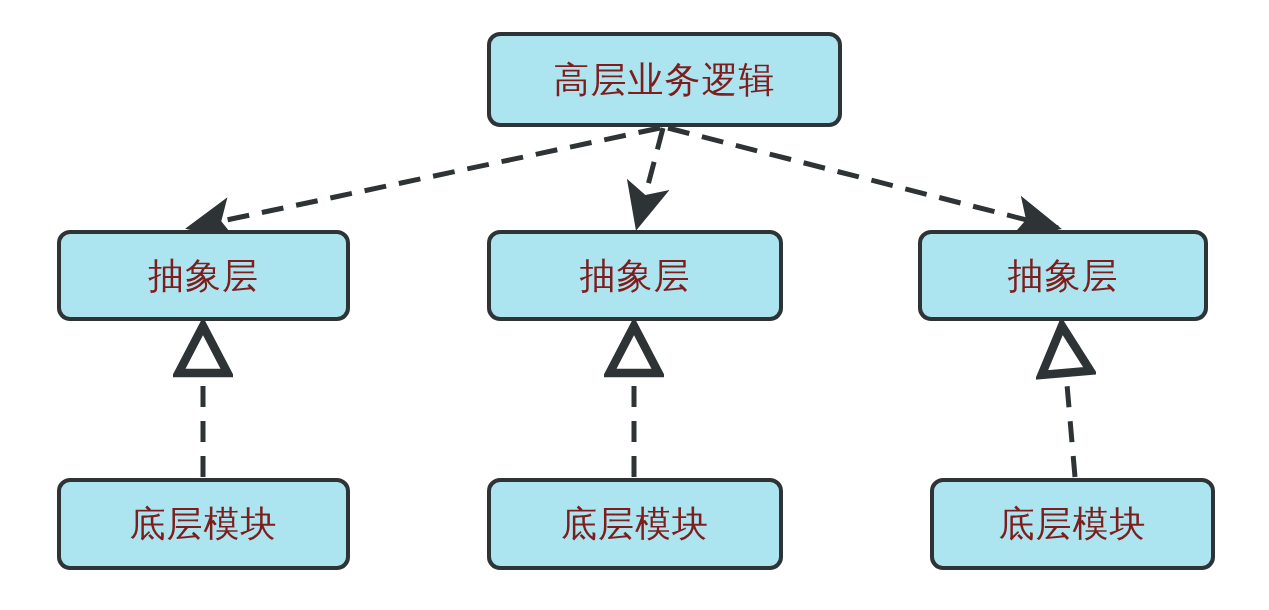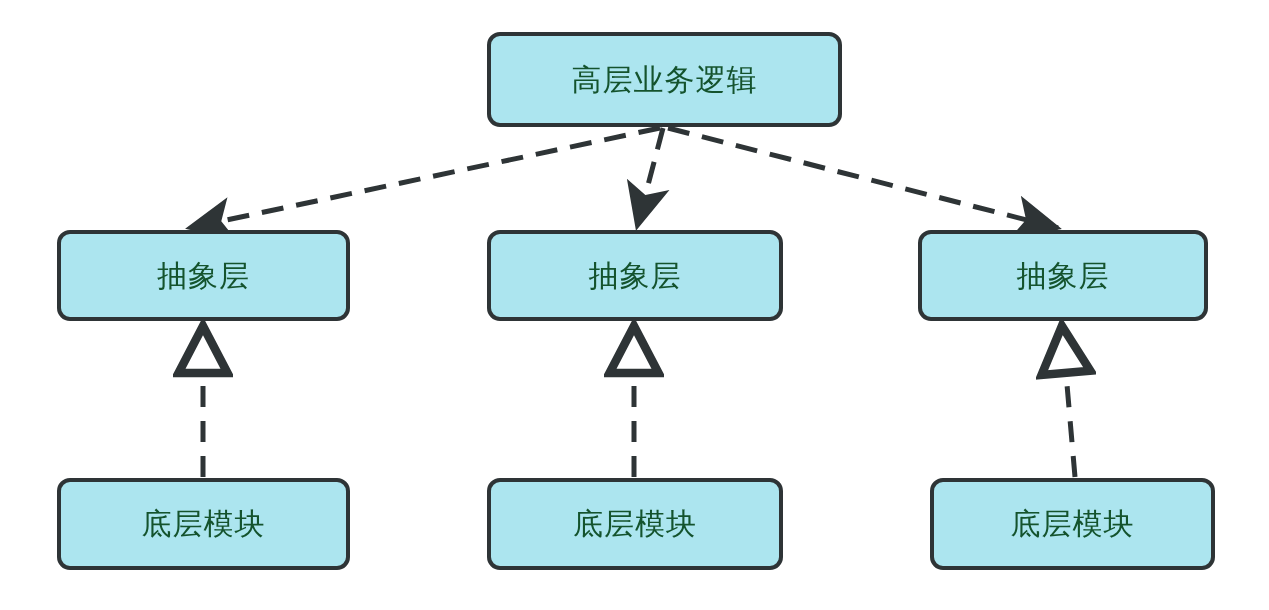--- a/index.html
+++ b/index.html
@@ -29,22 +29,22 @@
     box-sizing: border-box;
     background: #ace5ef;
     border: 4px solid #2e3436;
     border-radius: 13px;
     display: flex;
     align-items: center;
     justify-content: center;
     z-index: 2;
   }
   .node-label {
-    font-size: 30px;
-    color: #14532d;
+    font-size: 36px;
+    color: #7f1d1d;
     letter-spacing: 1px;
     line-height: 1;
     white-space: nowrap;
     user-select: none;
   }
   
   #node-top      { left: 487px; top: 32px;  width: 355px; height: 95px; }
   
   #node-abs-1    { left: 57px;  top: 230px; width: 293px; height: 91px; }
   #node-abs-2    { left: 487px; top: 230px; width: 296px; height: 91px; }

